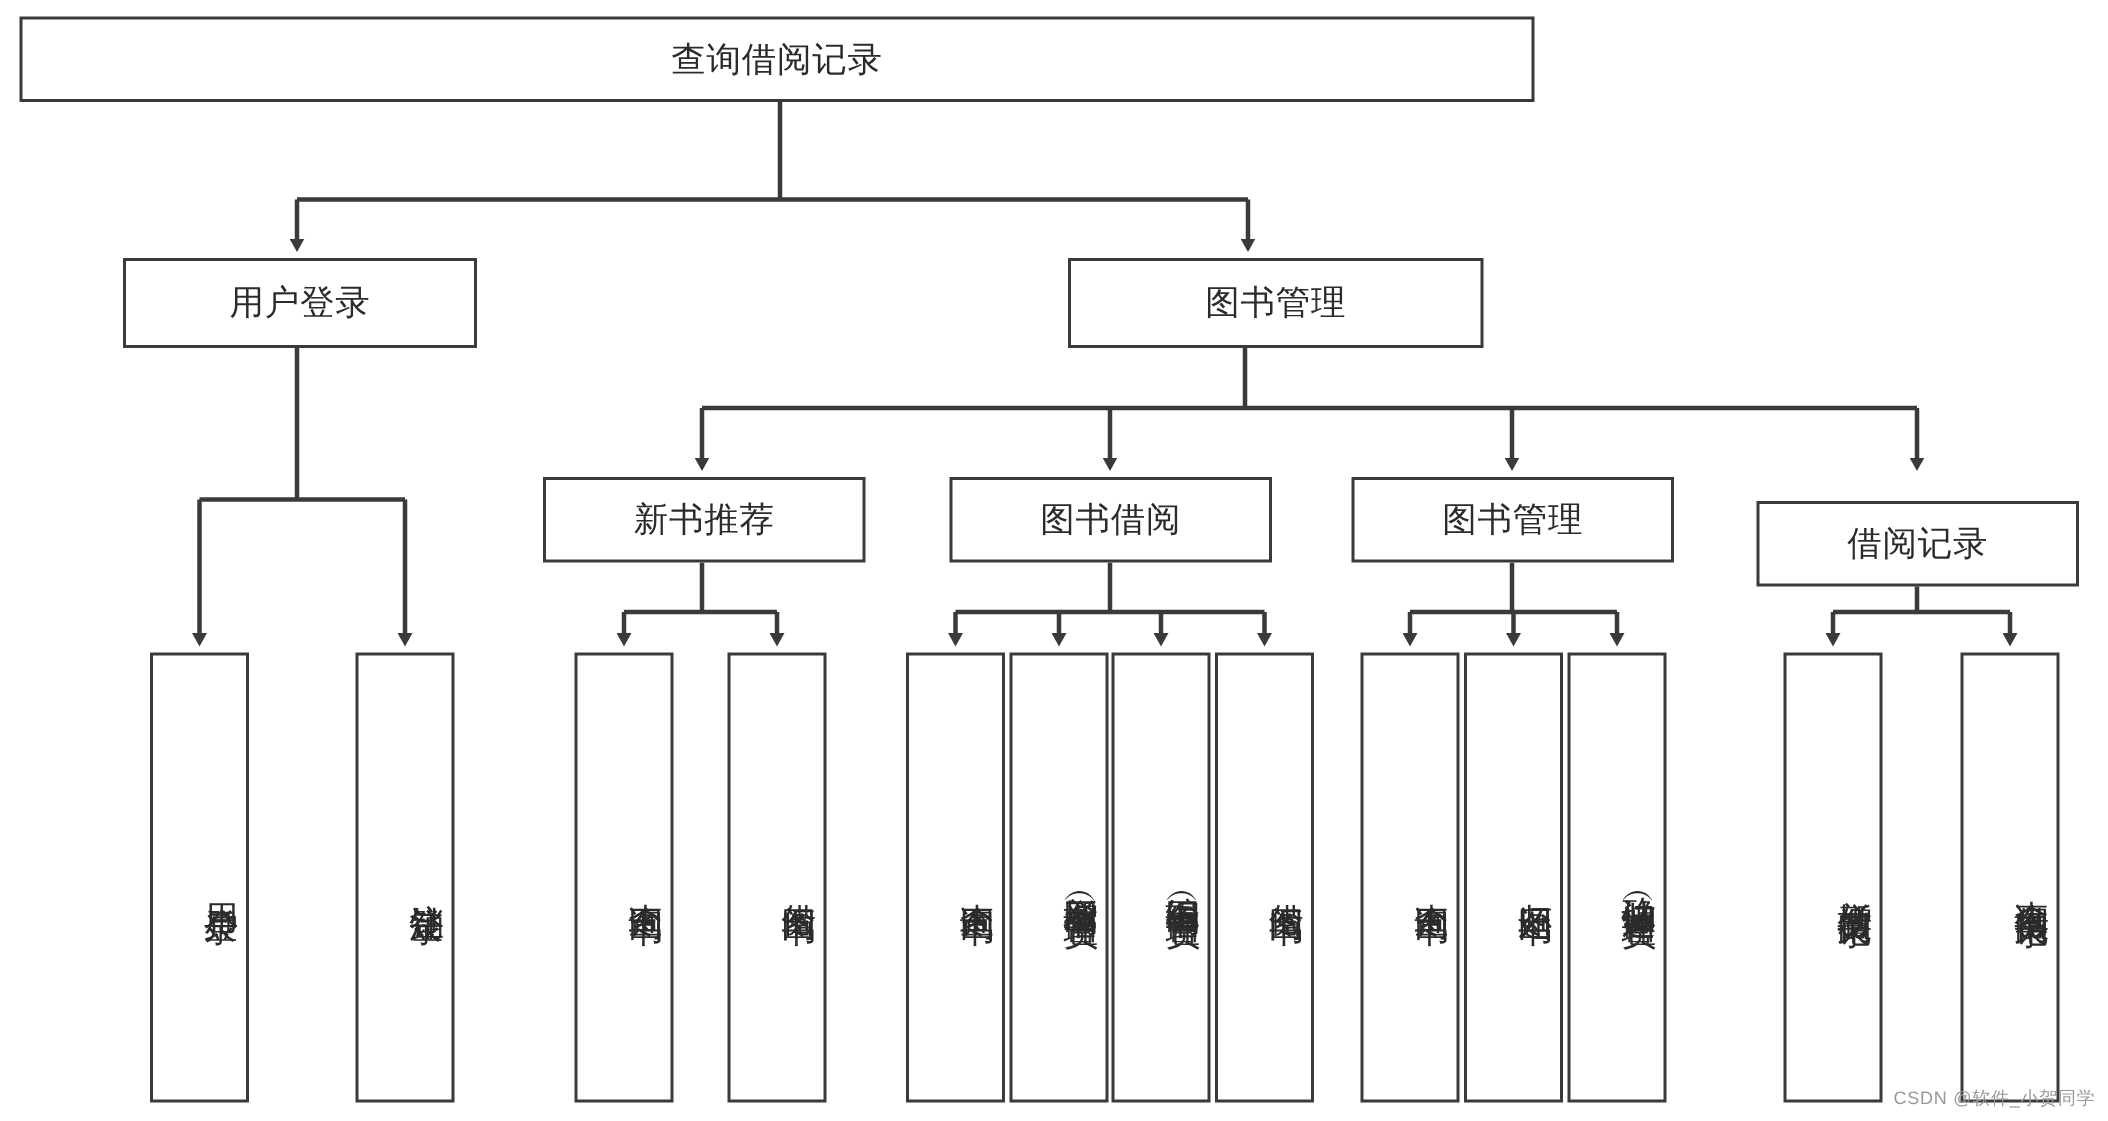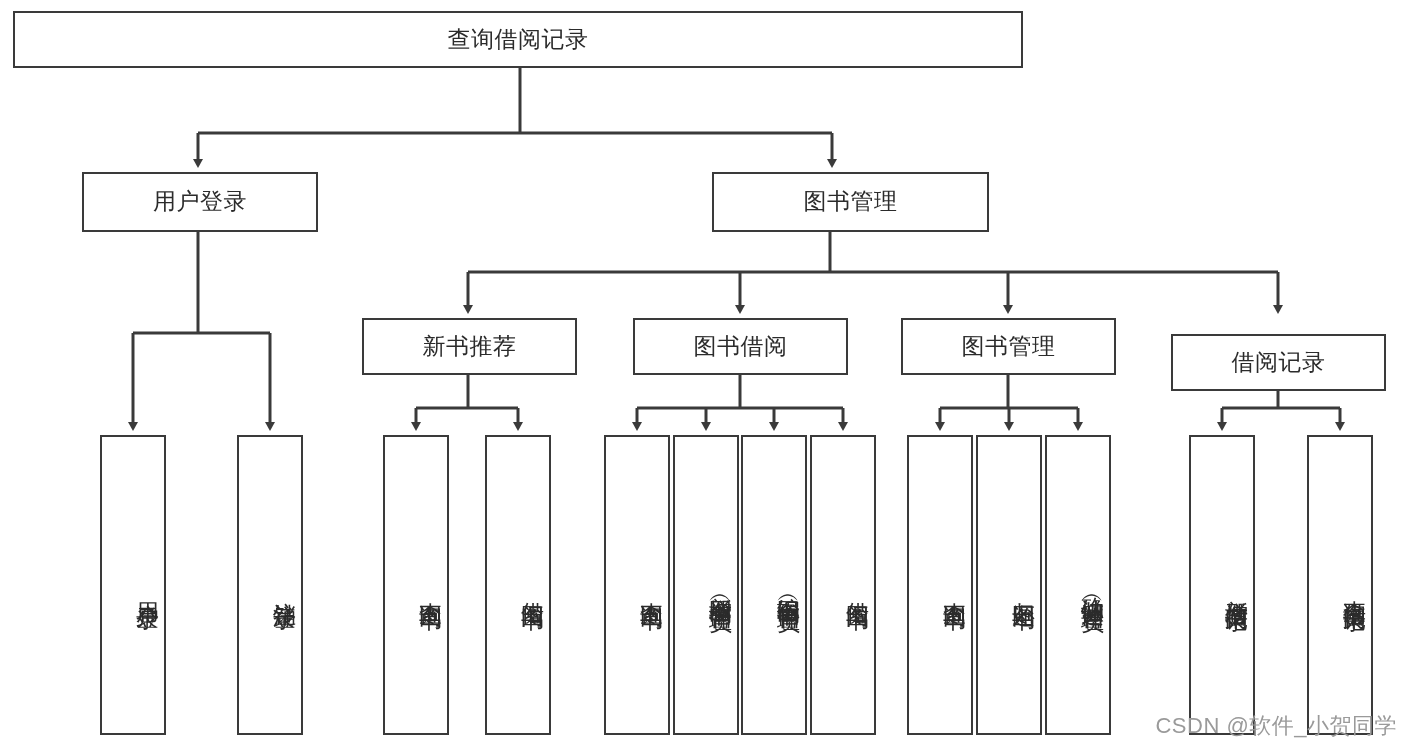--- a/index.html
+++ b/index.html
@@ -54,21 +54,21 @@
     white-space: nowrap;
   }
   .node.vert .lbl {
     writing-mode: vertical-rl;
     text-orientation: upright;
   }
   #watermark {
     position: absolute;
     right: 8px;
     bottom: 6px;
-    font-size: 22px;
+    font-size: 12px;
     color: #9a9a9a;
     letter-spacing: 0.5px;
     white-space: nowrap;
   }
 </style>
 </head>
 <body>
 
 <div id="canvas">
 

